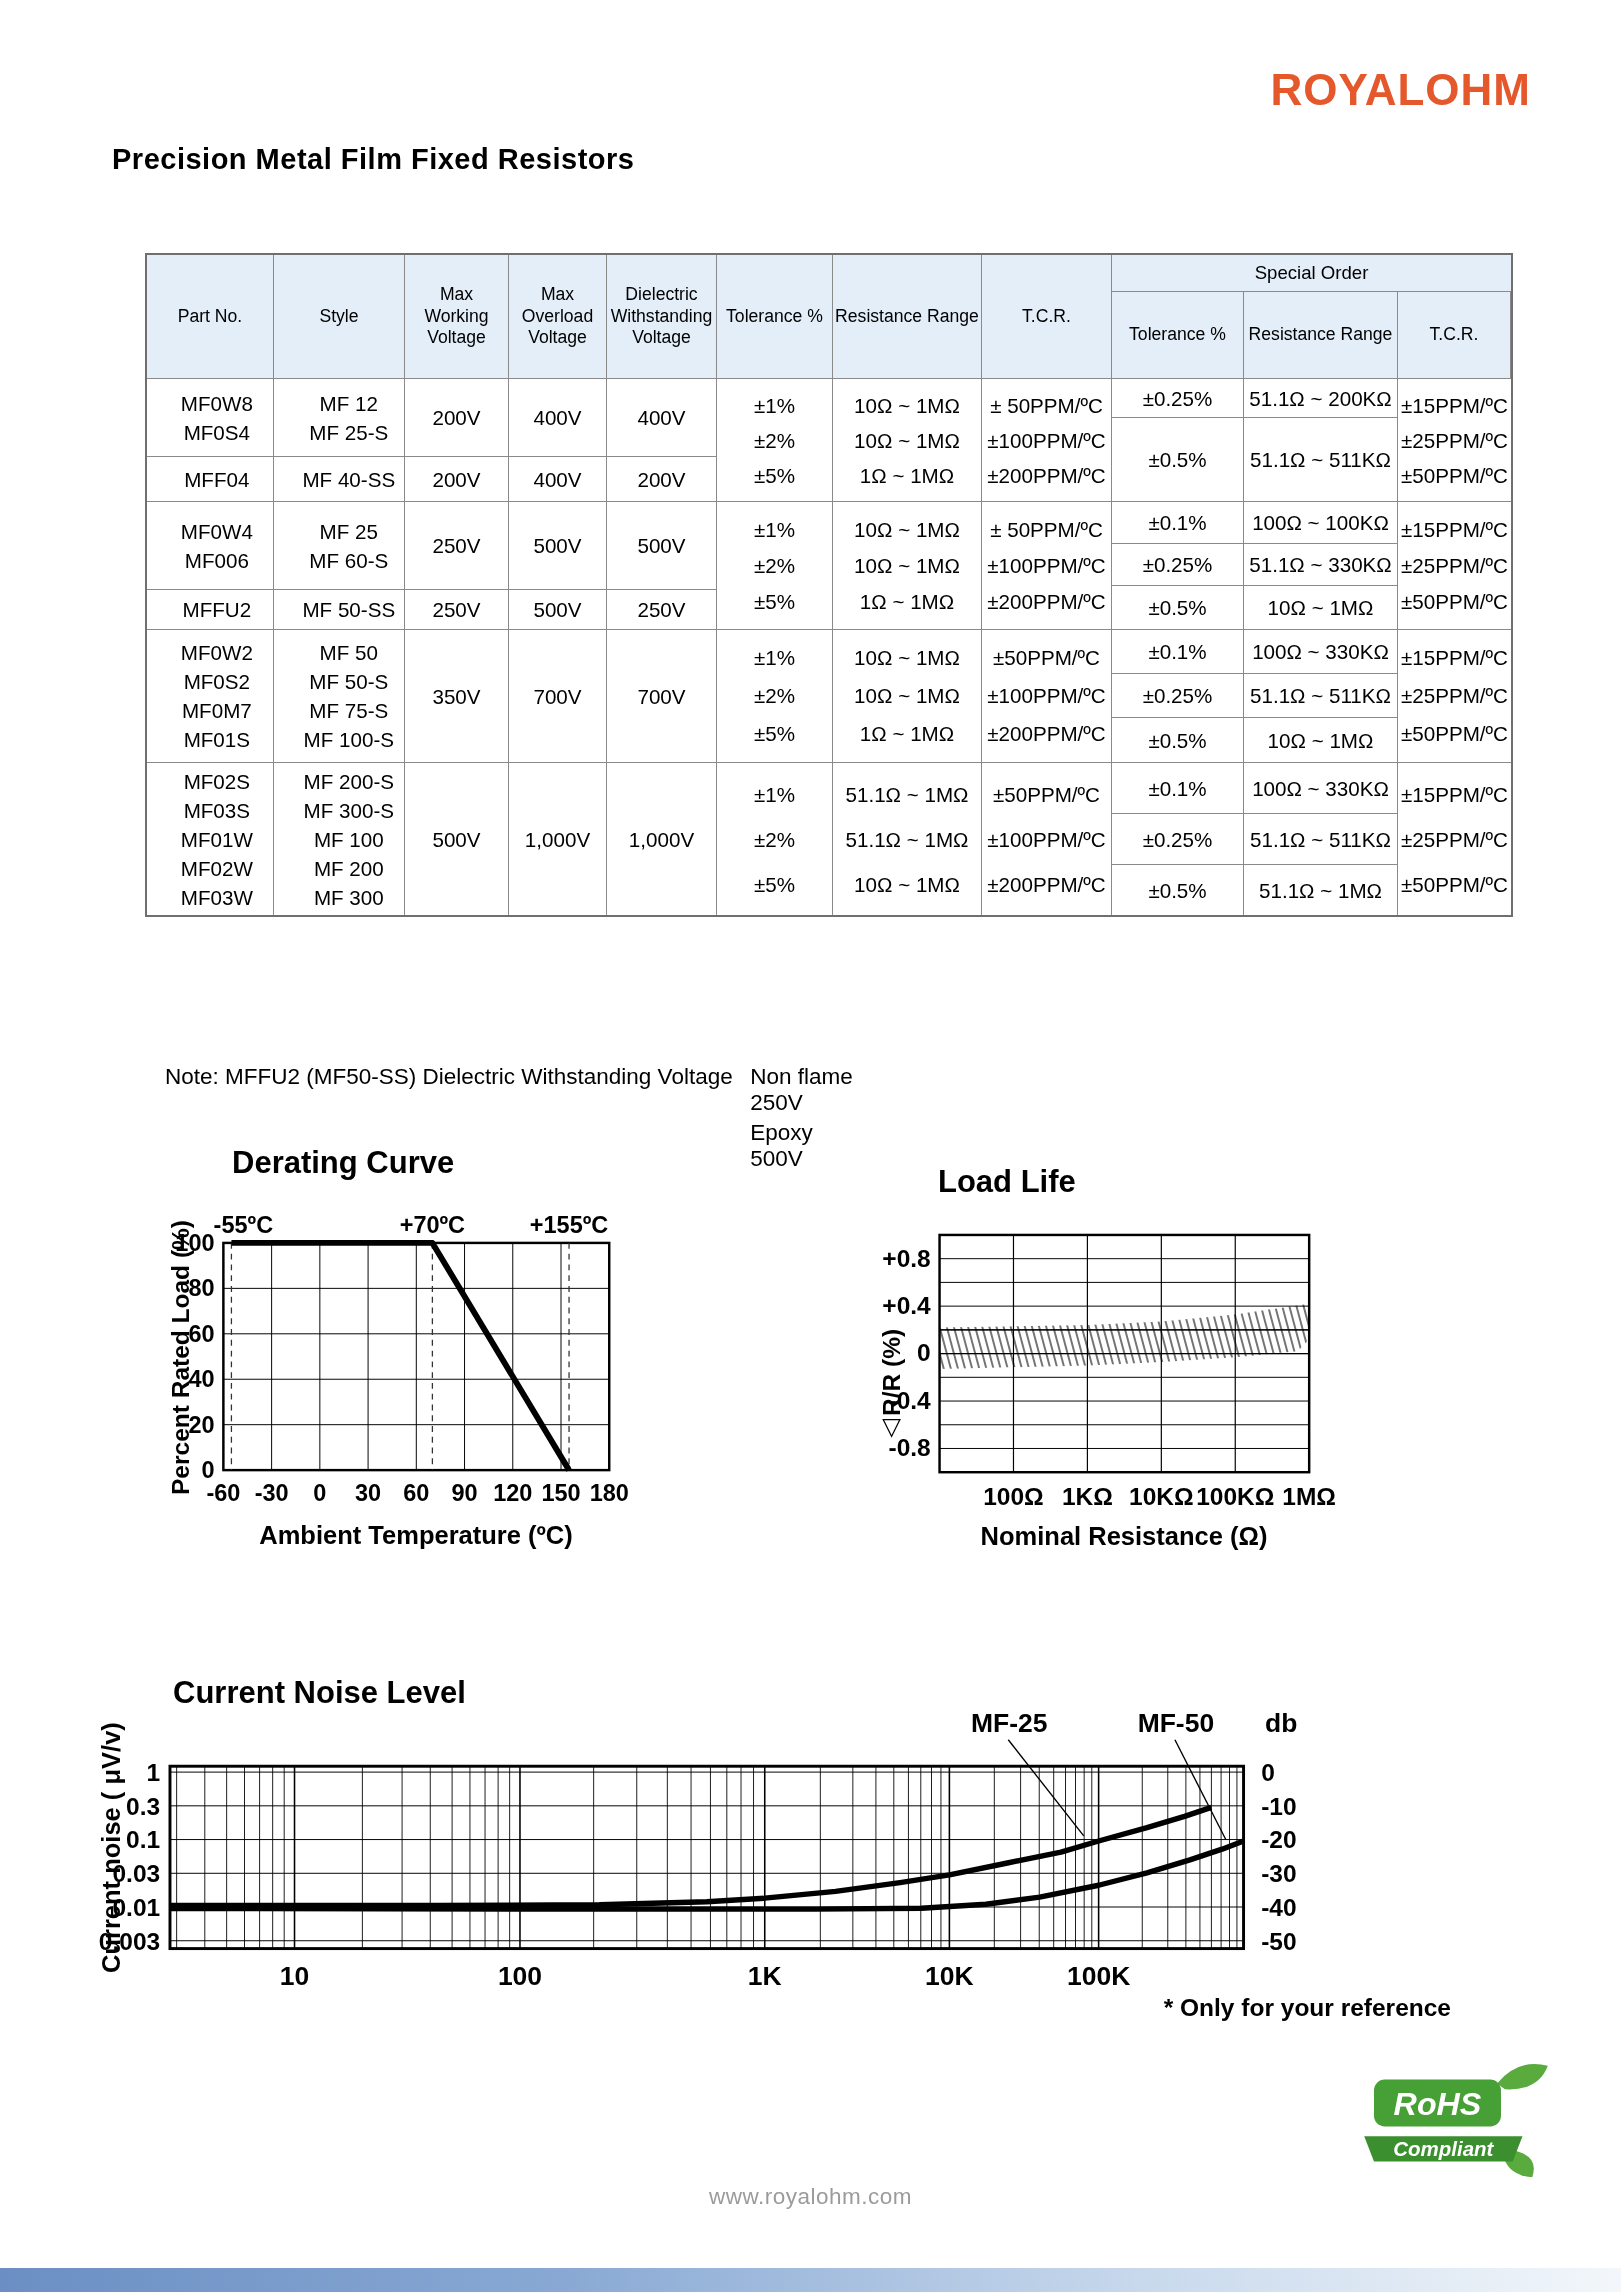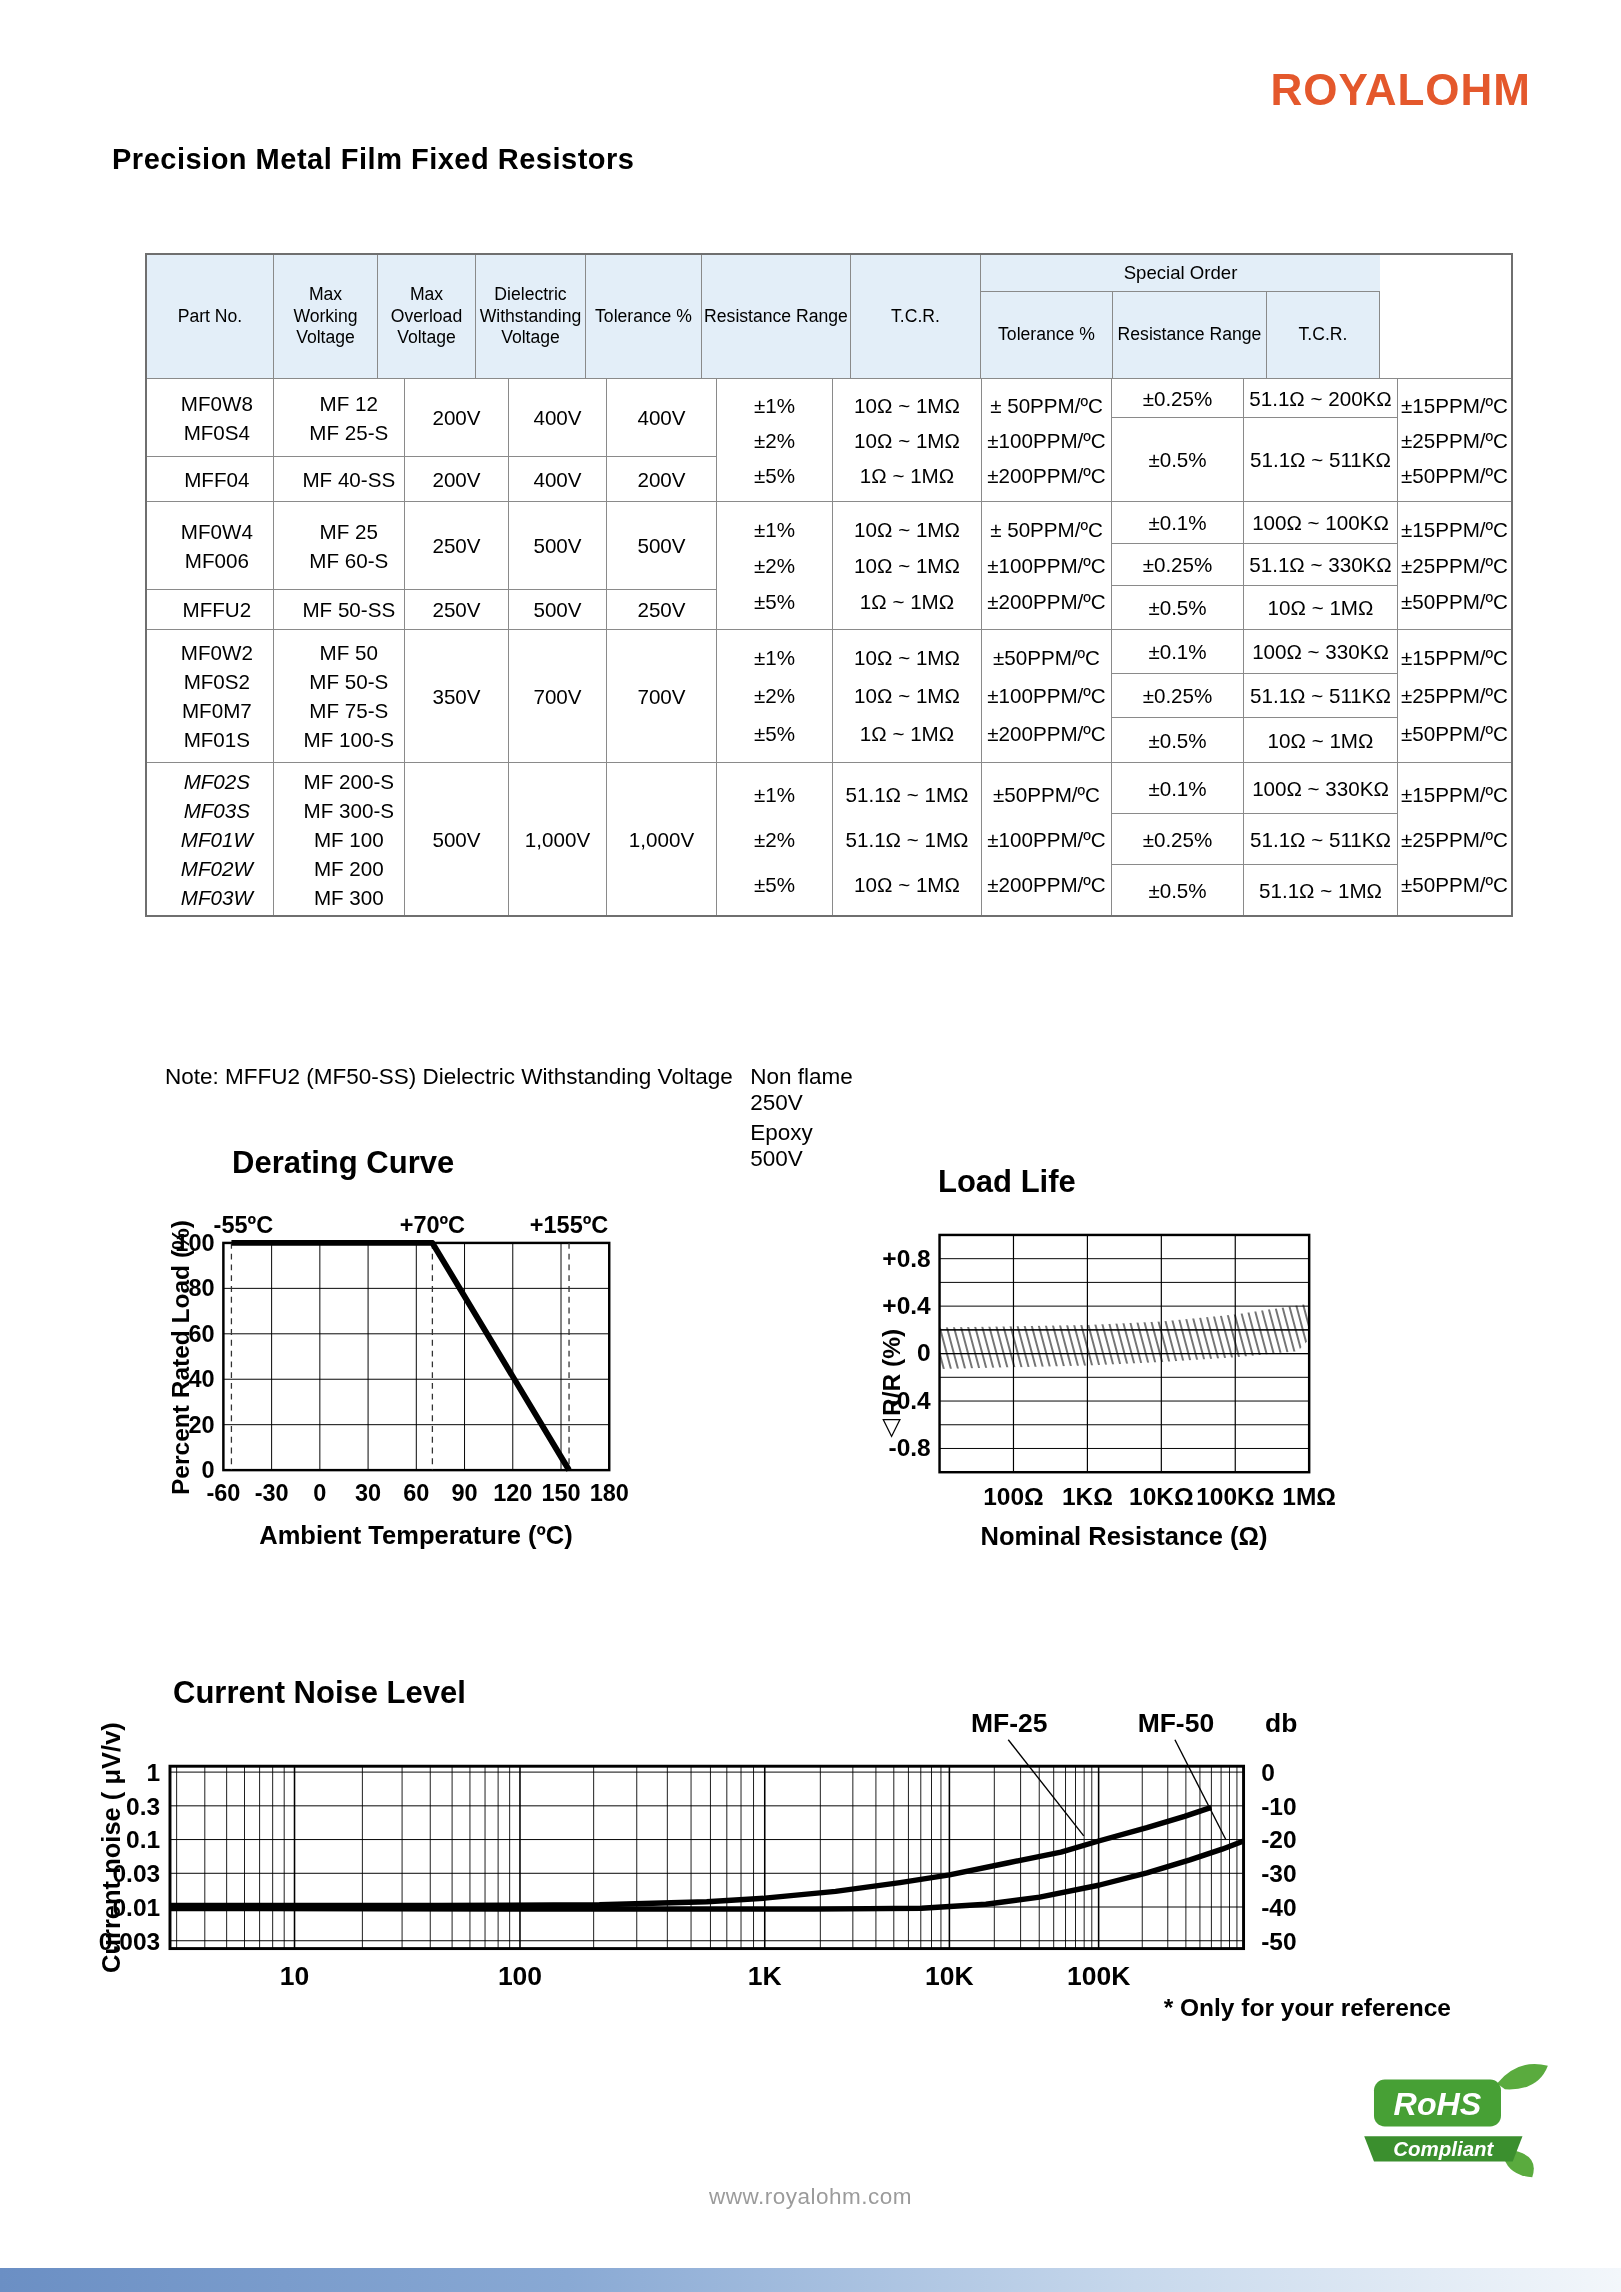--- a/index.html
+++ b/index.html
@@ -54,20 +54,21 @@
 <body>
 
 <div class="page">
 
   <div class="brand">ROYALOHM</div>
   <h1 class="title">Precision Metal Film Fixed Resistors</h1>
 
   <div class="spec-table" id="spec-table">
       <div class="trow" style="height: 124px;">
         <div class="cell hcell" style="width: 127px;">Part No.</div>
+        <div class="cell hcell" style="width: 131px;">Style</div>
         <div class="cell hcell" style="width: 104px;">Max Working Voltage</div>
         <div class="cell hcell" style="width: 98px;">Max Overload Voltage</div>
         <div class="cell hcell" style="width: 110px;">Dielectric Withstanding Voltage</div>
         <div class="cell hcell" style="width: 116px;">Tolerance %</div>
         <div class="cell hcell" style="width: 149px;">Resistance Range</div>
         <div class="cell hcell" style="width: 130px;">T.C.R.</div>
         <div class="spwrap">
           <div class="sp-top">Special Order</div>
           <div class="sprow">
             <div class="cell hcell" style="width: 132px;">Tolerance %</div>
@@ -311,21 +312,21 @@
             <div class="ln">10Ω ~ 1MΩ</div>
           </div>
         </div>
         <div class="cell ctr" style="width: 113px;">
           <div class="ln" style="line-height: 38px;">±15PPM/ºC</div>
           <div class="ln" style="line-height: 38px;">±25PPM/ºC</div>
           <div class="ln" style="line-height: 38px;">±50PPM/ºC</div>
         </div>
       </div>
       <div class="trow">
-        <div class="cell" style="width: 127px; font-style: italic;">
+        <div class="cell" style="width: 127px;">
           <div class="sub left part-pad" style="height: 152px;">
             <div class="ln">MF02S</div>
             <div class="ln">MF03S</div>
             <div class="ln">MF01W</div>
             <div class="ln">MF02W</div>
             <div class="ln">MF03W</div>
           </div>
         </div>
         <div class="cell" style="width: 131px;">
           <div class="sub left style-pad" style="height: 152px;">

